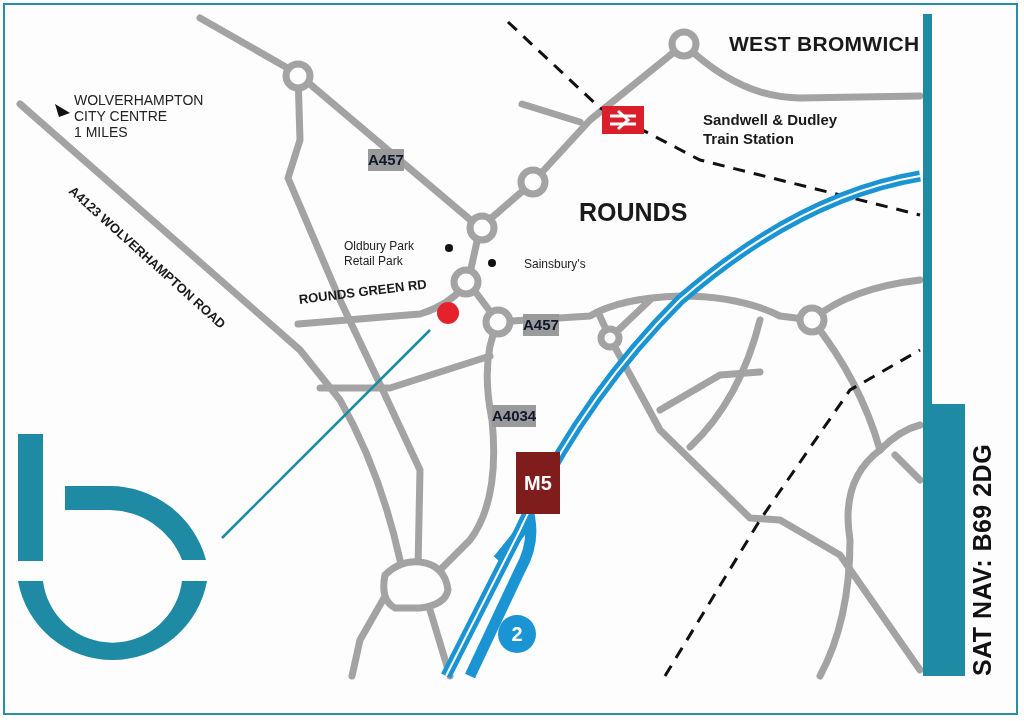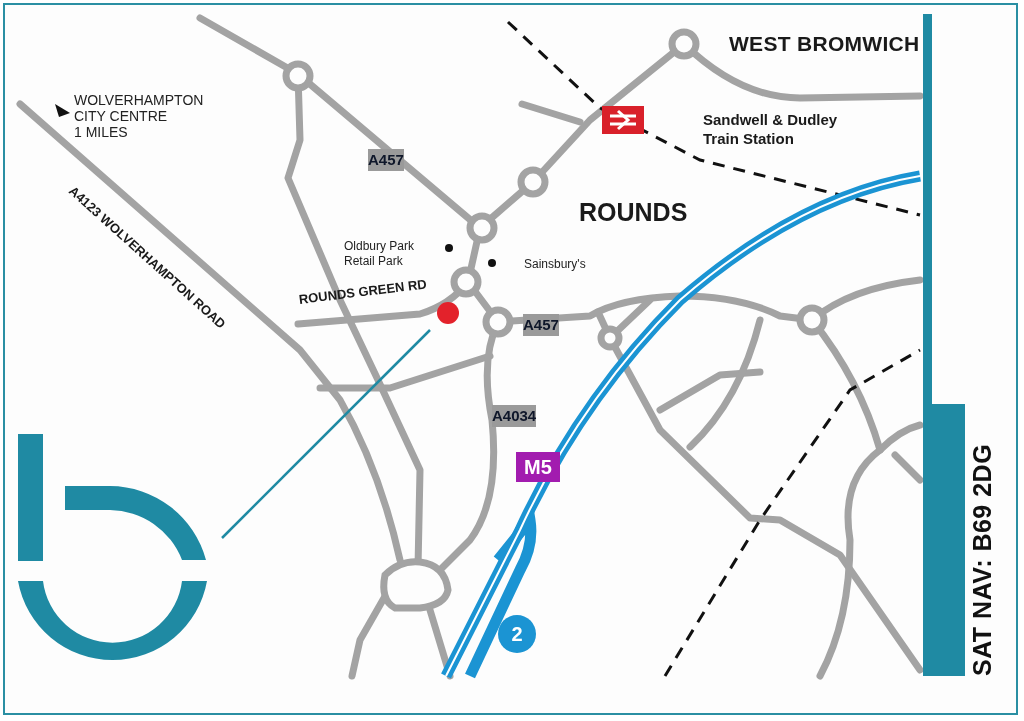--- a/index.html
+++ b/index.html
@@ -4,21 +4,21 @@
 <style>
   html,body{margin:0;padding:0;background:#fff;}
   body{width:1024px;height:721px;position:relative;overflow:hidden;font-family:"Liberation Sans","DejaVu Sans",sans-serif;}
   .frame{position:absolute;left:3px;top:3px;width:1015px;height:712px;border:2px solid #2a8fa3;background:#fdfdfd;box-sizing:border-box;}
   svg.map{position:absolute;left:0;top:0;}
   .lbl{position:absolute;color:#1a1a1a;font-weight:bold;white-space:nowrap;}
   .small{font-size:13px;font-weight:normal;line-height:16px;color:#222;}
   .place{font-size:21px;letter-spacing:0.3px;}
   .big{font-size:25px;}
   .badge{position:absolute;background:#9a9a9a;color:#0f172a;font-weight:bold;font-size:15px;padding:1px 0;line-height:20px;}
-  .m5{position:absolute;background:#a21caf;color:#fff;font-weight:bold;font-size:20px;padding:2px 8px;line-height:26px;}
+  .m5{position:absolute;background:#7f1d1d;color:#fff;font-weight:bold;font-size:20px;padding:18px 8px;line-height:26px;}
   .j2{position:absolute;width:38px;height:38px;border-radius:50%;background:#1b94d3;color:#fff;font-weight:bold;font-size:20px;text-align:center;line-height:38px;}
   .satnav{position:absolute;left:968px;top:676px;transform:rotate(-90deg);transform-origin:0 0;font-weight:bold;font-size:25px;color:#111;white-space:nowrap;letter-spacing:0.5px;}
   .rail-icon{position:absolute;left:602px;top:106px;width:42px;height:28px;background:#d9202a;}
 </style>
 </head>
 <body>
 
 <div class="frame"></div>
 
 <svg class="map" width="1024" height="721" viewBox="0 0 1024 721">

